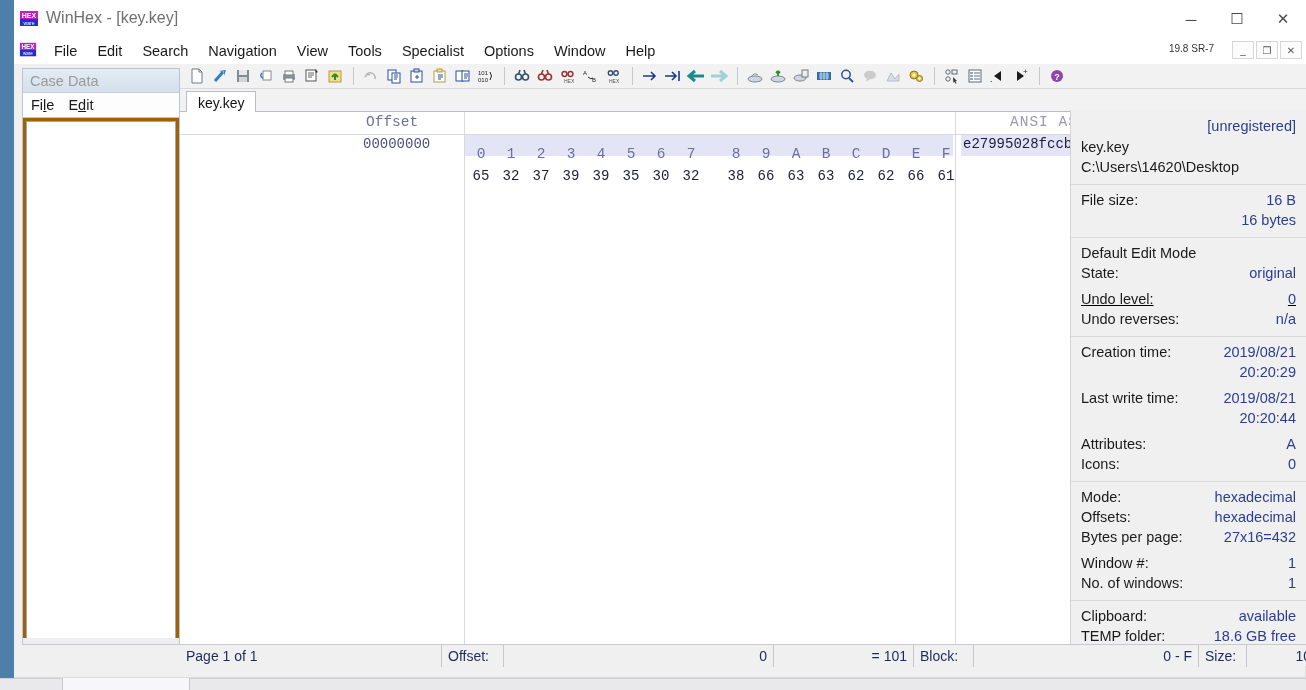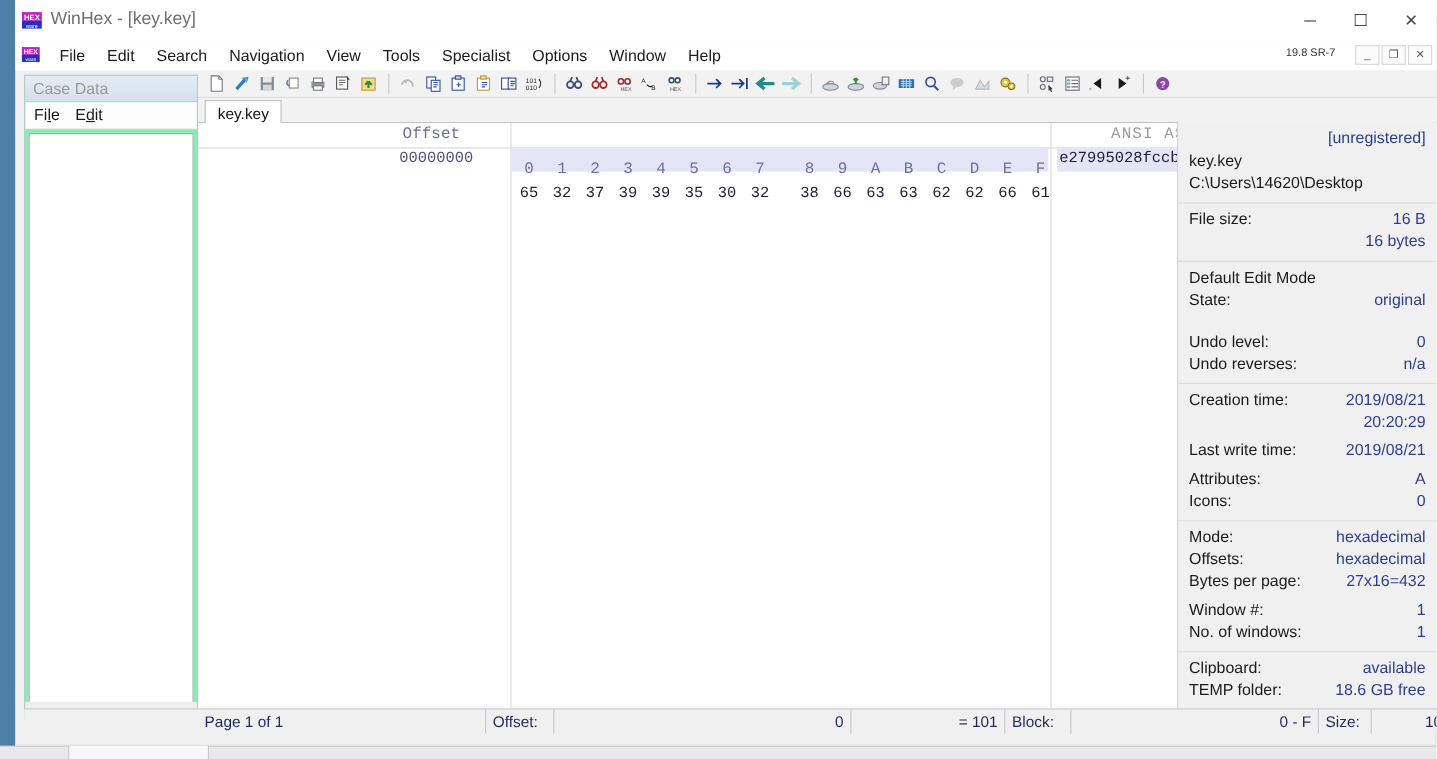--- a/index.html
+++ b/index.html
@@ -108,21 +108,21 @@
     display: flex; align-items: center; justify-content: center;
     margin-right: 1px;
     position: relative;
   }
   .tb-sep { width: 1px; height: 18px; background: #c7c7cb; margin: 0 6px; }
 
   
   .casepanel {
     position: absolute; left: 8px; top: 68px;
     width: 158px; height: 587px;
-    background: #86efac;
+    background: #a16207;
     border: 1px solid #b9c5d0;
   }
   .case-header {
     height: 24px;
     background: linear-gradient(to bottom,#e4ecf4,#d4e0ec);
     border-bottom: 1px solid #c4d0dc;
     display: flex; align-items: center;
     padding-left: 7px;
     font-size: 14.5px; color: #9a9a9a;
   }
@@ -623,40 +623,41 @@
         </div>
         <div class="dp-val-full">16 bytes</div>
       </div>
 
       <div class="dp-group">
         <div class="dp-plain">Default Edit Mode</div>
         <div class="dp-row">
           <span class="dp-key">State:</span>
           <span class="dp-val">original</span>
         </div>
-        <div class="dp-row" style="margin-top:18px;">
+        <div class="dp-row" style="margin-top:6px;text-decoration:underline;">
           <span class="dp-key">Undo level:</span>
           <span class="dp-val">0</span>
         </div>
         <div class="dp-row">
           <span class="dp-key">Undo reverses:</span>
           <span class="dp-val">n/a</span>
         </div>
       </div>
 
       <div class="dp-group">
         <div class="dp-row">
           <span class="dp-key">Creation time:</span>
           <span class="dp-val">2019/08/21</span>
         </div>
         <div class="dp-val-full">20:20:29</div>
         <div class="dp-row" style="margin-top:6px;">
           <span class="dp-key">Last write time:</span>
           <span class="dp-val">2019/08/21</span>
         </div>
+        <div class="dp-val-full">20:20:44</div>
         <div class="dp-row" style="margin-top:6px;">
           <span class="dp-key">Attributes:</span>
           <span class="dp-val">A</span>
         </div>
         <div class="dp-row">
           <span class="dp-key">Icons:</span>
           <span class="dp-val">0</span>
         </div>
       </div>
 

